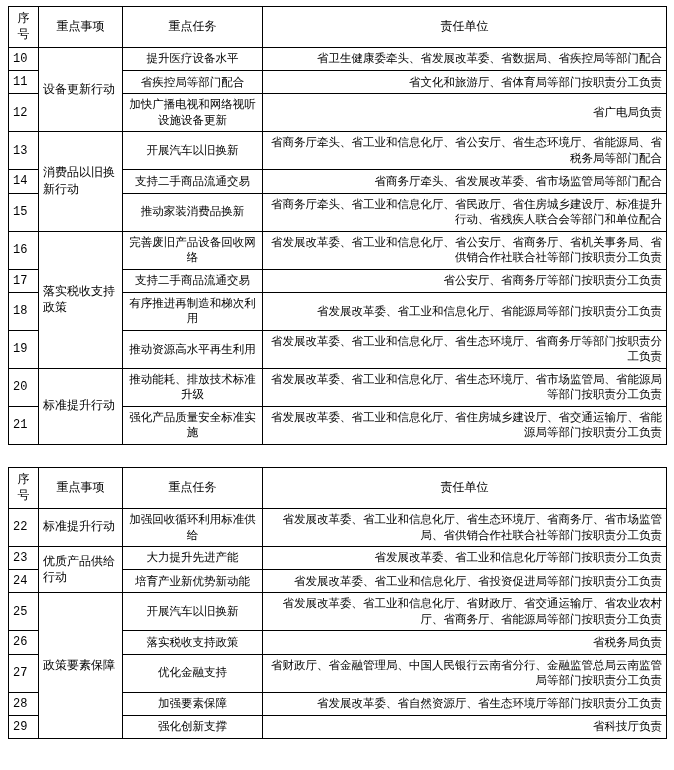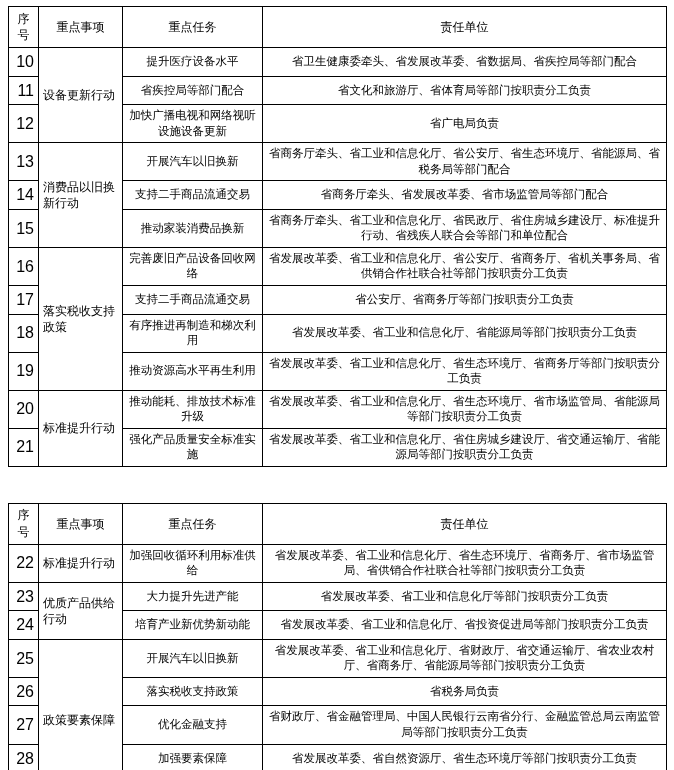--- a/index.html
+++ b/index.html
@@ -18,21 +18,22 @@
     width: 674px;
     height: 770px;
     position: relative;
     box-sizing: border-box;
     padding: 6px 8px 0 8px;
   }
   table.doc-table {
     border-collapse: collapse;
     width: 658px;
     table-layout: fixed;
-    margin: 0 0 14px 0;
+    margin: 0 0 0 0;
+    font-family: Liberation Mono, monospace;
   }
   table.doc-table td, table.doc-table th {
     border: 1px solid #000;
     vertical-align: middle;
     padding: 3px 4px;
     font-weight: normal;
     line-height: 1.35;
   }
   
   col.c-seq { width: 30px; }
@@ -41,35 +42,35 @@
   col.c-unit { width: 404px; }
 
   thead td {
     text-align: center;
     font-weight: bold;
     font-size: 12px;
     height: 34px;
     padding: 2px 2px;
   }
   td.seq {
-    text-align: right;
-    font-size: 16px;
+    text-align: left;
+    font-size: 12px;
   }
   td.item {
     font-weight: bold;
     font-size: 12px;
     line-height: 1.4;
   }
   td.task {
     text-align: center;
     font-size: 11.5px;
     line-height: 1.45;
   }
   td.unit {
-    text-align: center;
+    text-align: right;
     font-size: 11.5px;
     line-height: 1.5;
   }
   .spacer {
     height: 22px;
   }
 </style>
 </head>
 <body>
 

